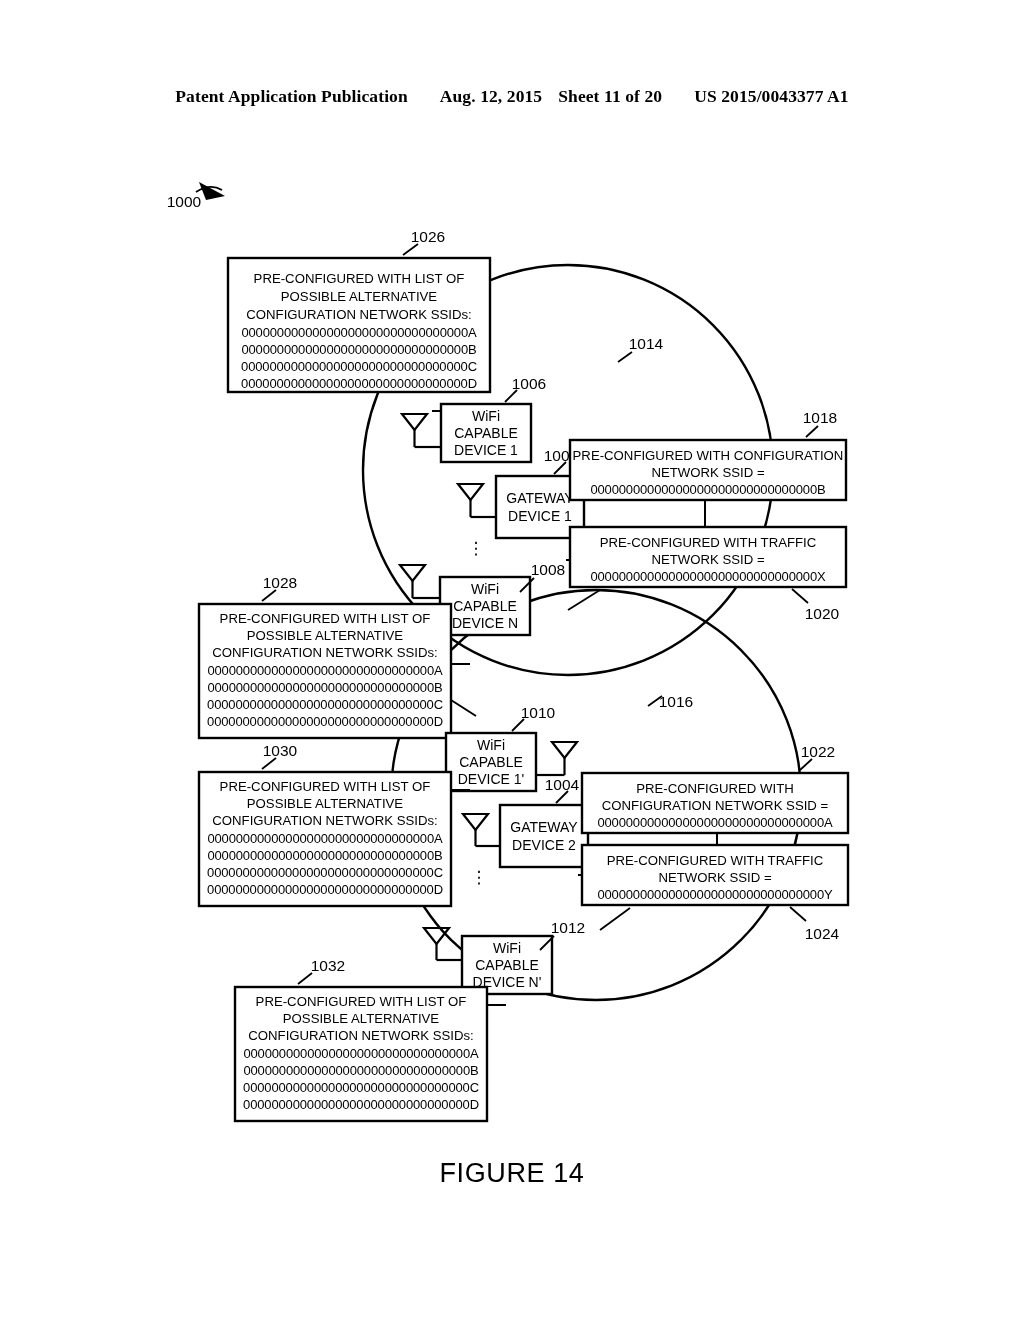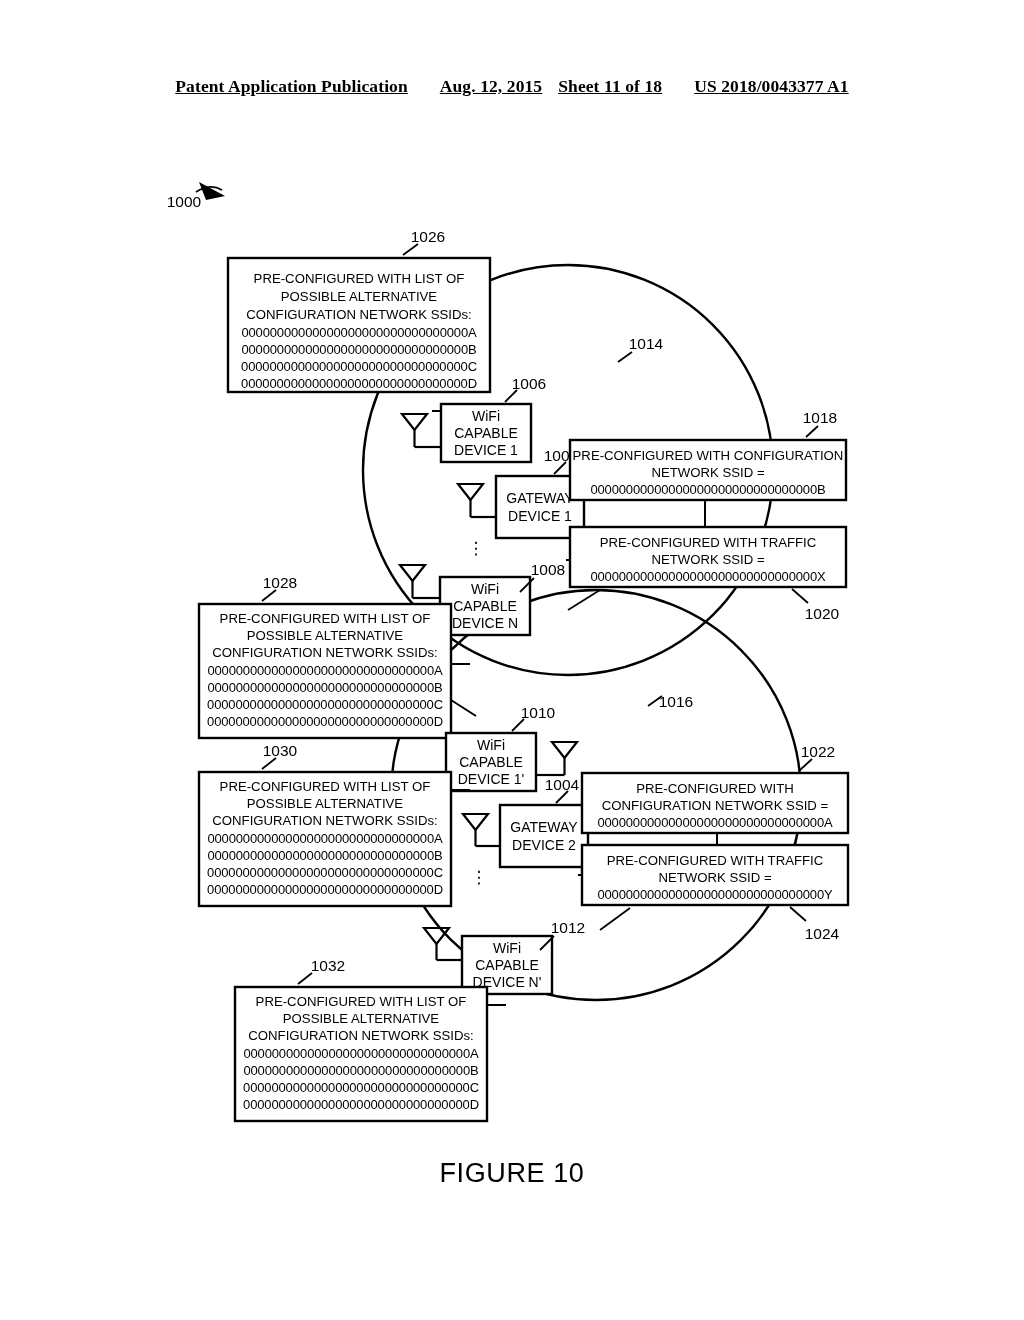--- a/index.html
+++ b/index.html
@@ -1,22 +1,22 @@
 <!DOCTYPE html>
 <html><head>
 <meta charset="utf-8">
 <style>
   html,body{margin:0;padding:0;background:#ffffff;}
   body{width:1024px;height:1320px;font-family:"Liberation Sans",sans-serif;color:#000;}
   #page{position:relative;width:1024px;height:1320px;overflow:hidden;background:#fff;}
 
   
-  .hdr{position:absolute;top:76px;left:0;width:1024px;height:26px;
+  .hdr{position:absolute;top:86px;left:0;width:1024px;height:26px;
        display:flex;justify-content:center;align-items:baseline;
-       font-family:"Liberation Serif",serif;font-weight:bold;font-size:17.5px;letter-spacing:.1px;text-decoration:underline;}
+       font-family:"Liberation Serif",serif;font-weight:bold;font-size:17.5px;letter-spacing:.1px;}
   .hdr span{white-space:pre;}
   .hdr .gap-a{display:inline-block;width:32px;}
   .hdr .gap-b{display:inline-block;width:16px;}
   .hdr .gap-c{display:inline-block;width:32px;}
 
   
   .figcap{position:absolute;left:0;top:1158px;width:1024px;text-align:center;
           font-size:27px;letter-spacing:.6px;}
 
   
@@ -36,23 +36,23 @@
 </head>
 <body>
 
 <div id="page">
 
   <div class="hdr">
     <span>Patent Application Publication</span>
     <span class="gap-a"></span>
     <span>Aug. 12, 2015</span>
     <span class="gap-b"></span>
-    <span>Sheet 11 of 18</span>
+    <span>Sheet 11 of 20</span>
     <span class="gap-c"></span>
-    <span>US 2018/0043377 A1</span>
+    <span>US 2015/0043377 A1</span>
   </div>
 
   <svg class="canvas" viewBox="0 0 1024 1320">
 
     <g>
       <text class="tref" x="184" y="207">1000</text>
       <path class="lead" d="M196,192 Q210,183 222,190" stroke-width="2.2"></path>
       <polygon points="199,182 225,196 206,200" fill="#000"></polygon>
     </g>
 
@@ -261,15 +261,15 @@
       <text class="t" x="361" y="1040">CONFIGURATION NETWORK SSIDs:</text>
       <text class="tssid" x="361" y="1058">00000000000000000000000000000000A</text>
       <text class="tssid" x="361" y="1075">00000000000000000000000000000000B</text>
       <text class="tssid" x="361" y="1092">00000000000000000000000000000000C</text>
       <text class="tssid" x="361" y="1109">00000000000000000000000000000000D</text>
     </g>
     <line class="ln" x1="487" y1="1005" x2="506" y2="1005"></line>
 
   </svg>
 
-  <div class="figcap">FIGURE 10</div>
+  <div class="figcap">FIGURE 14</div>
 
 </div>
 
 </body></html>

